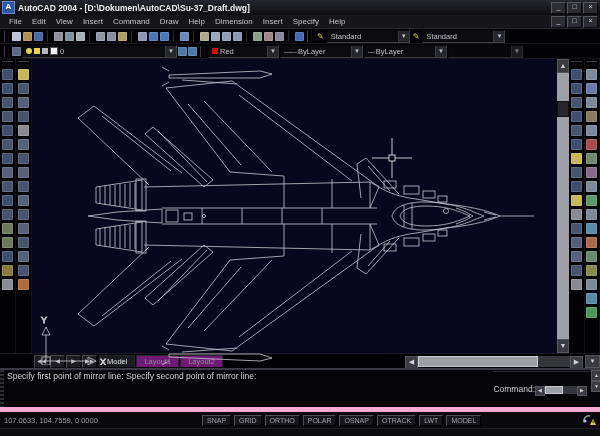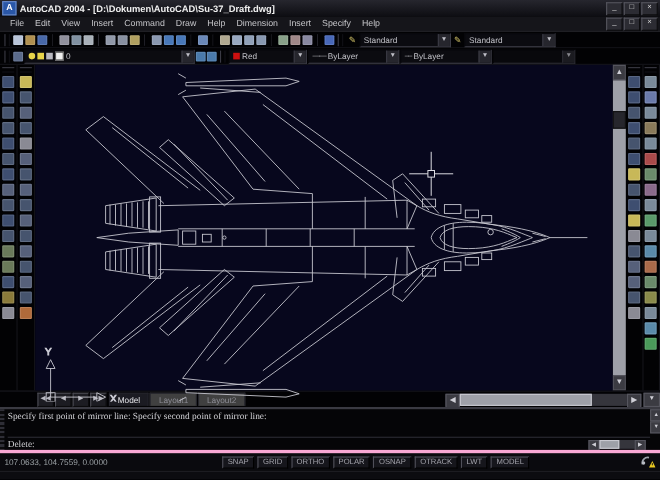--- a/index.html
+++ b/index.html
@@ -49,42 +49,42 @@
   .vscroll{width:12px;background:#9ea0a8;display:flex;flex-direction:column;flex:0 0 auto;}
   .sbtn{height:12px;background:#3b3b42;color:#cfcfd6;font-size:7px;line-height:12px;text-align:center;
         border:1px solid #55555e;flex:0 0 auto;}
   .vthumb{height:14px;background:#26262c;border:1px solid #111;margin-top:28px;}
   
   .tabsrow{height:14px;background:#020204;display:flex;align-items:center;flex:0 0 auto;
            padding-left:34px;border-top:1px solid #1a1a20;}
   .navbtn{width:13px;height:11px;background:#1c1c22;border:1px solid;border-color:#4a4a52 #0a0a0c #0a0a0c #4a4a52;
           color:#b8b8c0;font-size:6px;line-height:10px;text-align:center;margin-right:1px;}
   .tab{font-size:7.5px;color:#8d8d95;padding:1px 7px;border:1px solid #23232b;border-bottom:none;
-       background:#404040;margin-left:1px;}
+       background:#701a75;margin-left:1px;}
   .tab.active{color:#e4e4e8;background:#1b1b22;}
   .hscroll{margin-left:auto;width:178px;height:11px;background:#35353c;display:flex;align-items:stretch;}
   .hthumb{width:118px;background:#9ea0a8;border:1px solid #c8c8d0;}
   .corner{width:13px;height:11px;background:#3b3b42;border:1px solid #55555e;color:#cfcfd6;
           font-size:6px;line-height:10px;text-align:center;margin-left:2px;}
   
   .cmdwin{height:37px;background:#050507;border-top:2px solid #3a3a42;display:flex;flex:0 0 auto;}
   .cmdgrip{width:4px;background:repeating-linear-gradient(#2e2e36 0 2px,#0a0a0c 2px 4px);flex:0 0 auto;}
-  .cmdbody{flex:1;display:flex;flex-direction:column;font-family:Liberation Serif, serif;
+  .cmdbody{flex:1;display:flex;flex-direction:row;font-family:Liberation Sans, sans-serif;
            font-size:8.5px;color:#d4d4d8;padding:1px 0 0 3px;min-width:0;}
   .cmdhist{flex:1;}
   .cmd-line{display:block;white-space:nowrap;line-height:10px;}
   .cmdprompt{border-top:1px solid #2c2c34;display:flex;align-items:center;line-height:11px;}
   .minihs{margin-left:auto;margin-right:4px;width:52px;height:8px;background:#35353c;display:flex;}
   .minihs .sbtn{height:8px;width:8px;line-height:7px;font-size:5px;}
   .minihs .hthumb{width:16px;}
   .cmdvs{width:9px;display:flex;flex-direction:column;justify-content:flex-start;flex:0 0 auto;}
   .cmdvs .sbtn{width:9px;height:9px;line-height:8px;font-size:5px;}
   
   .statusbar{height:16px;background:#0a0a0e;display:flex;align-items:center;flex:0 0 auto;
-             border-top:3px solid #f9a8d4;padding:0 4px;font-size:7.5px;color:#9aa0a4;}
+             border-top:5px solid #f9a8d4;padding:0 4px;font-size:7.5px;color:#9aa0a4;}
   .coords{width:150px;white-space:nowrap;}
   .toggles{display:flex;gap:3px;margin-left:48px;}
   .toggle{padding:1px 4px;background:#16161c;border:1px solid;border-color:#50505a #000 #000 #50505a;
           color:#a2a2aa;font-size:7px;white-space:nowrap;}
   .statusicon{margin-left:auto;display:flex;align-items:center;}
   .bottomstrip{height:7px;background:#0c0c10;border-top:1px solid #1e1e24;flex:0 0 auto;}
 </style>
 </head>
 <body>
 
@@ -380,21 +380,21 @@
   <div class="corner">▼</div>
 </div>
 
 <div class="cmdwin">
   <div class="cmdgrip"></div>
   <div class="cmdbody">
     <div class="cmdhist">
         <span class="cmd-line">Specify first point of mirror line: Specify second point of mirror line:</span>
       </div>
     <div class="cmdprompt">
-      <span>Delete:</span>
+      <span>Command:</span>
       <div class="minihs">
         <div class="sbtn">◀</div>
         <div class="hthumb"></div>
         <div class="sbtn" style="margin-left:auto;">▶</div>
       </div>
     </div>
   </div>
   <div class="cmdvs">
     <div class="sbtn">▲</div>
     <div class="sbtn">▼</div>

